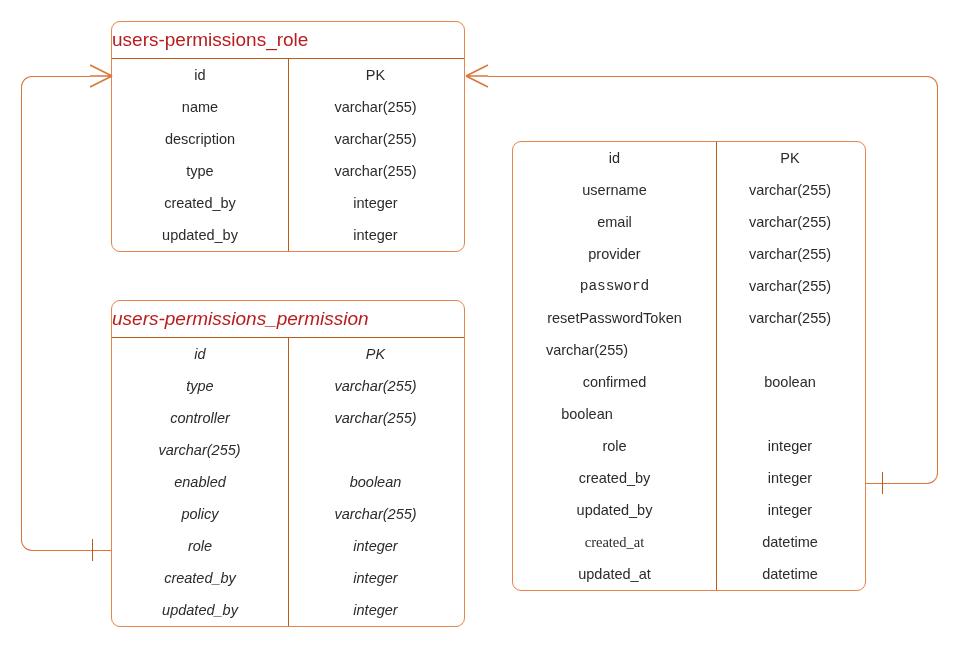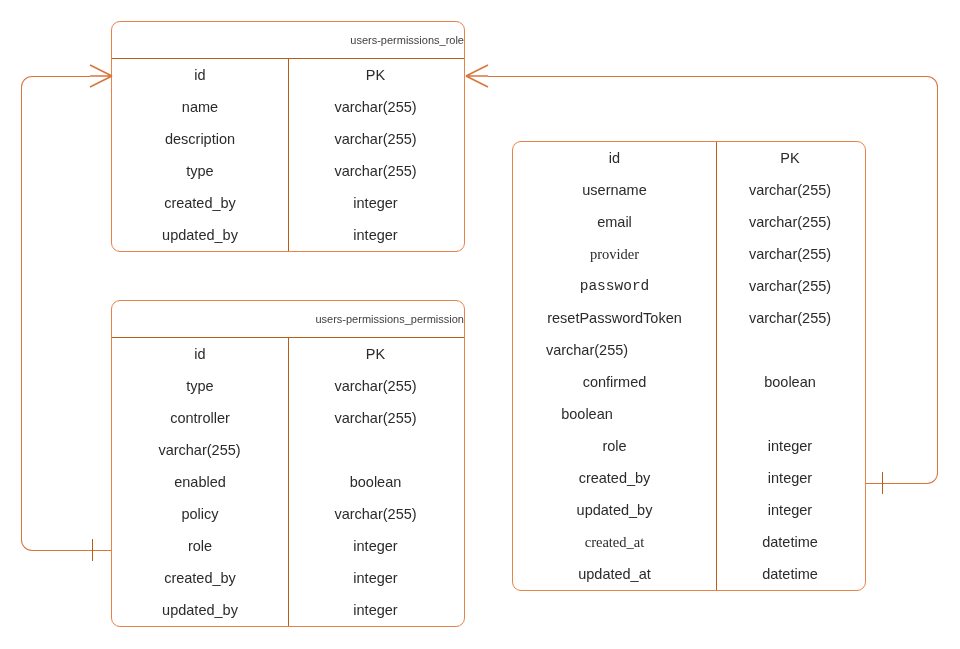--- a/index.html
+++ b/index.html
@@ -20,23 +20,23 @@
     box-sizing: border-box;
     border: 1.6px solid #e8834a;
     border-radius: 9px;
     background: #ffffff;
     z-index: 3;
     overflow: hidden;
   }
   .tbl-title {
     height: 36px;
     line-height: 36px;
-    text-align: right;
-    font-size: 11px;
-    color: #404040;
+    text-align: left;
+    font-size: 19px;
+    color: #b91c1c;
     border-bottom: 1.4px solid #b85c18;
     white-space: nowrap;
   }
   .tbl-body {
     position: relative;
   }
   .col-divider {
     position: absolute;
     top: 0;
     bottom: 0;
@@ -141,21 +141,21 @@
         <div class="cell" style="width:176px;">created_by</div>
         <div class="cell" style="width:175px;">integer</div>
       </div>
       <div class="er-row">
         <div class="cell" style="width:176px;">updated_by</div>
         <div class="cell" style="width:175px;">integer</div>
       </div>
     </div>
   </div>
 
-  <div class="er-table" style="left:111px; top:300px; width:354px;">
+  <div class="er-table" style="left:111px; top:300px; width:354px;font-style:italic;">
     <div class="tbl-title">users-permissions_permission</div>
     <div class="tbl-body">
       <div class="col-divider" style="left:176px;"></div>
       <div class="er-row">
         <div class="cell" style="width:176px;">id</div>
         <div class="cell" style="width:175px;">PK</div>
       </div>
       <div class="er-row">
         <div class="cell" style="width:176px;">type</div>
         <div class="cell" style="width:175px;">varchar(255)</div>
@@ -199,21 +199,21 @@
       </div>
       <div class="er-row">
         <div class="cell" style="width:203px;">username</div>
         <div class="cell" style="width:148px;">varchar(255)</div>
       </div>
       <div class="er-row">
         <div class="cell" style="width:203px;">email</div>
         <div class="cell" style="width:148px;">varchar(255)</div>
       </div>
       <div class="er-row">
-        <div class="cell" style="width:203px;font-family:Liberation Serif, serif;">provider</div>
+        <div class="cell" style="width:203px;">provider</div>
         <div class="cell" style="width:148px;">varchar(255)</div>
       </div>
       <div class="er-row">
         <div class="cell" style="width:203px;font-family:Liberation Mono, monospace;">password</div>
         <div class="cell" style="width:148px;">varchar(255)</div>
       </div>
       <div class="er-row">
         <div class="cell" style="width:203px;">resetPasswordToken</div>
         <div class="cell" style="width:148px;">varchar(255)</div>
       </div>

